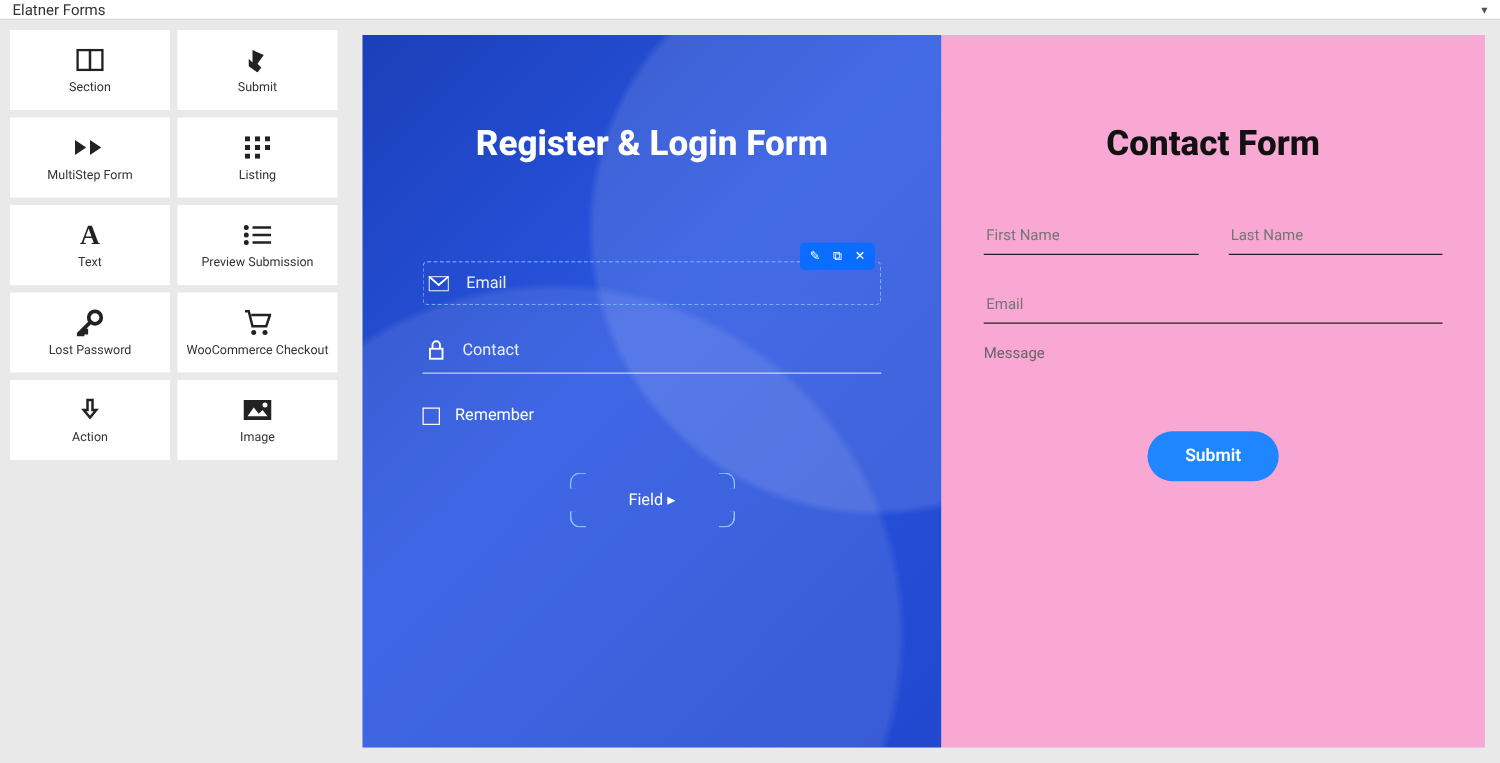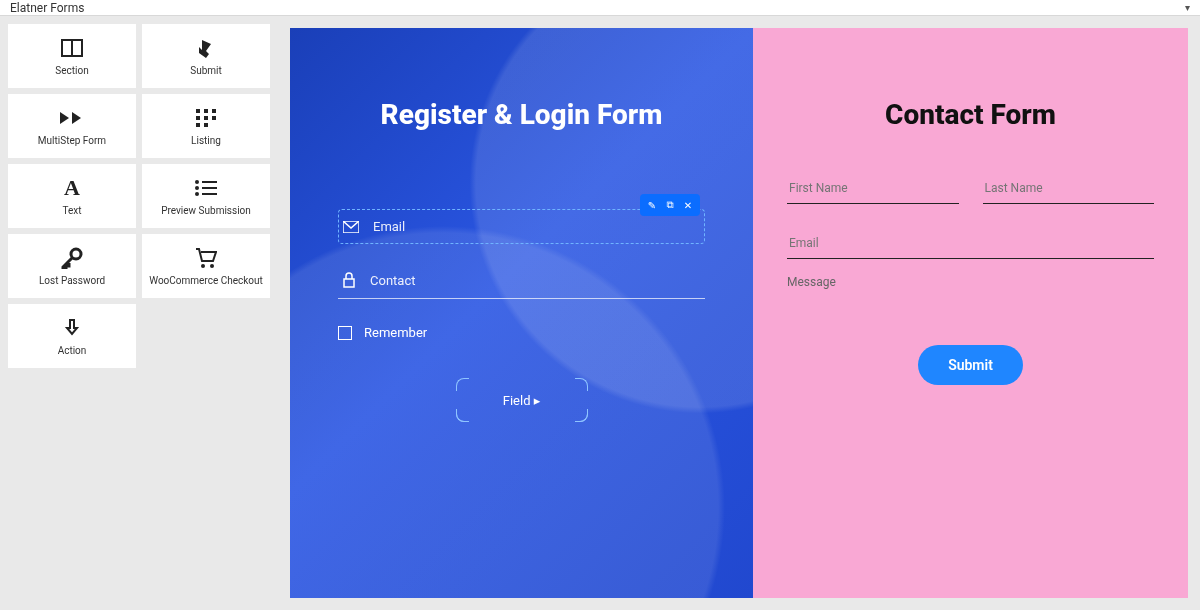--- a/index.html
+++ b/index.html
@@ -149,20 +149,30 @@
 
     <div class="tile">
       <span class="ic">
           <svg width="20" height="20" viewBox="0 0 20 20">
             <path d="M8 2 L8 10 L5 10 L10 16 L15 10 L12 10 L12 2 Z" fill="none" stroke="#222" stroke-width="2"></path>
           </svg>
         </span>
       <span class="lbl">Action</span>
     </div>
 
+    <div class="tile">
+      <span class="ic">
+          <svg width="24" height="18" viewBox="0 0 24 18">
+            <rect x="1" y="1" width="22" height="16" fill="#222"></rect>
+            <polygon points="4,14 9,7 13,12 16,9 20,14" fill="#fff"></polygon>
+            <circle cx="18" cy="5" r="2" fill="#fff"></circle>
+          </svg>
+        </span>
+      <span class="lbl">Image</span>
+    </div>
 
 
   </div>
 
   <div class="canvas">
 
     <div class="half blue">
       <h2>Register &amp; Login Form</h2>
 
       <div class="fld sel">

